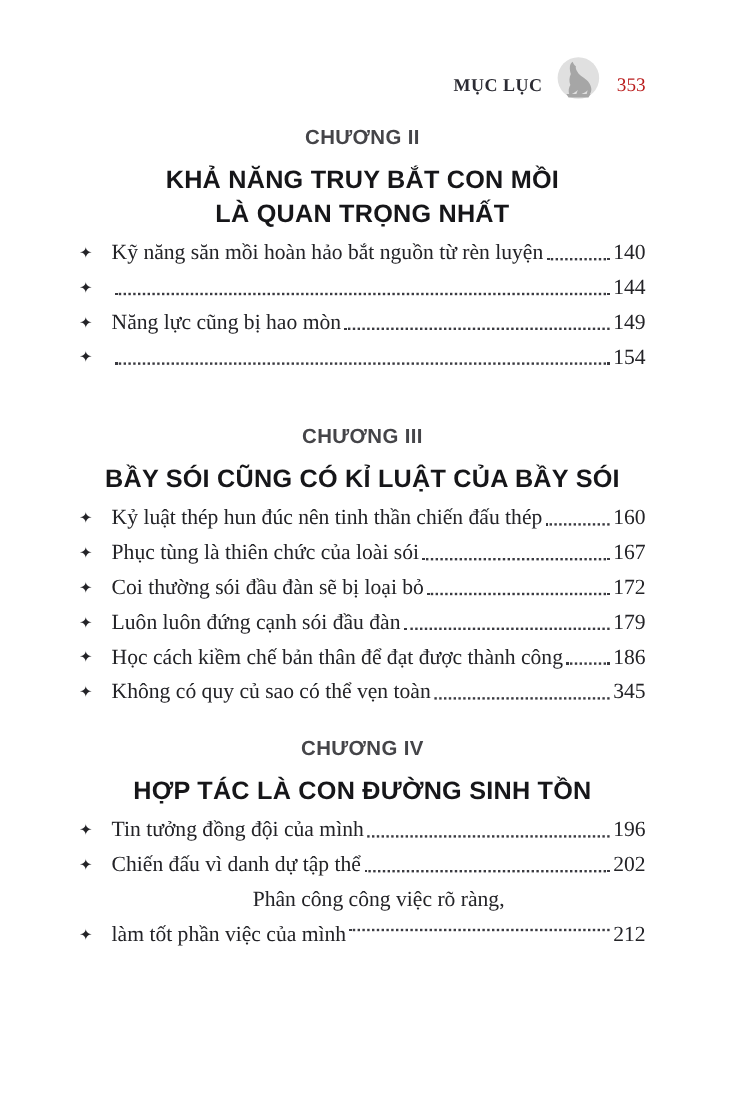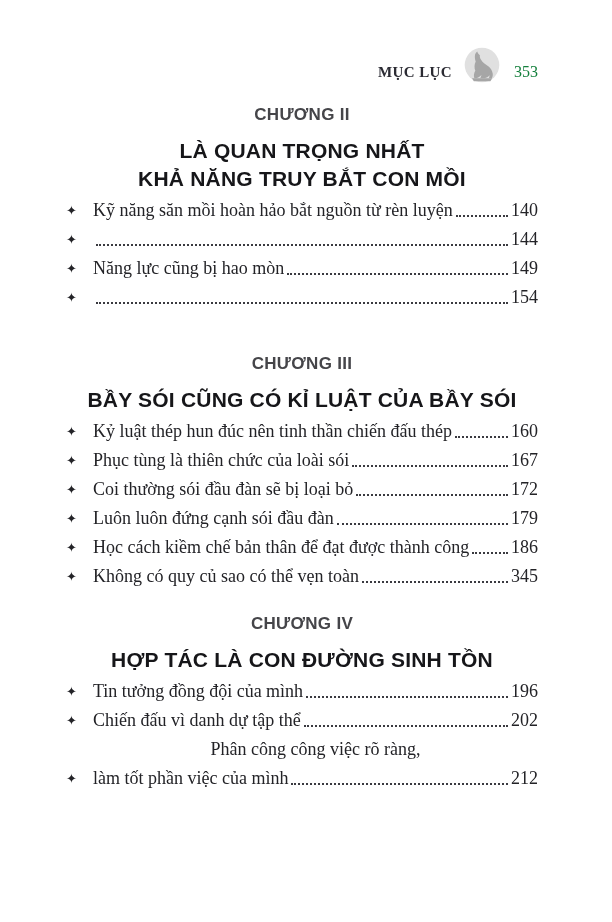--- a/index.html
+++ b/index.html
@@ -28,21 +28,21 @@
     color: #2b2b33;
     margin-bottom: 2px;
   }
   .wolf-badge {
     width: 36px; height: 36px;
     flex: none;
     display: block;
   }
   .folio {
     font-size: 16px;
-    color: #15803d;
+    color: #b91c1c;
     margin-bottom: 2px;
     margin-left: 2px;
   }
   
   .section { text-align: center; }
   .section-2 { margin-top: 22px; }
   .section-3 { margin-top: 42px; }
   .section-4 { margin-top: 23px; }
   .chapter-label {
     font-family: "Liberation Sans", "DejaVu Sans", sans-serif;
@@ -80,21 +80,21 @@
   .item-text { flex: none; white-space: nowrap; }
   .dots {
     flex: 1;
     min-width: 10px;
     border-bottom: 2px dotted #3a3a40;
     margin: 0 3px 8px 3px;
   }
   .pg { flex: none; }
   .item-multi { flex: 1; display: flex; flex-direction: column; }
   .item-multi .line1 { line-height: 29px; text-align: center; }
-  .item-multi .row2 { display: flex; align-items: flex-end; line-height: 29px; }
+  .item-multi .row2 { display: flex; align-items: center; line-height: 29px; }
 </style>
 </head>
 <body>
 
 <div class="page">
 
   <div class="header">
     <span class="running-title">MỤC LỤC</span>
     <span class="wolf-badge">
       <svg viewBox="0 0 36 36" width="36" height="36" aria-hidden="true">
@@ -116,22 +116,22 @@
           C11.0 7.2 11.7 5.6 13.2 4.5 Z"></path>
         <path fill="#a6a6a6" d="M8.0 31.3 L28.2 31.3 L26.4 34.3 L9.8 34.3 Z"></path>
       </svg>
     </span>
     <span class="folio">353</span>
   </div>
 
   <div class="section section-2">
     <div class="chapter-label">CHƯƠNG II</div>
     <div class="chapter-title">
+      <div>KHẢ NĂNG TRUY BẮT CON MỒI</div>
       <div>LÀ QUAN TRỌNG NHẤT</div>
-      <div>KHẢ NĂNG TRUY BẮT CON MỒI</div>
     </div>
     <div class="toc">
       <div class="toc-item">
         <span class="bullet">✦</span>
         <span class="item-text">Kỹ năng săn mồi hoàn hảo bắt nguồn từ rèn luyện</span>
         <span class="dots"></span>
         <span class="pg">140</span>
       </div>
       <div class="toc-item">
         <span class="bullet">✦</span>

